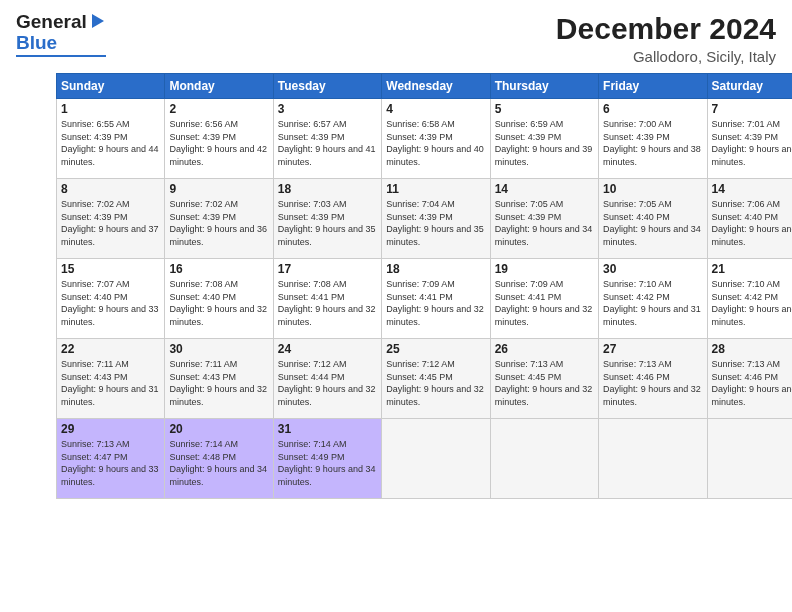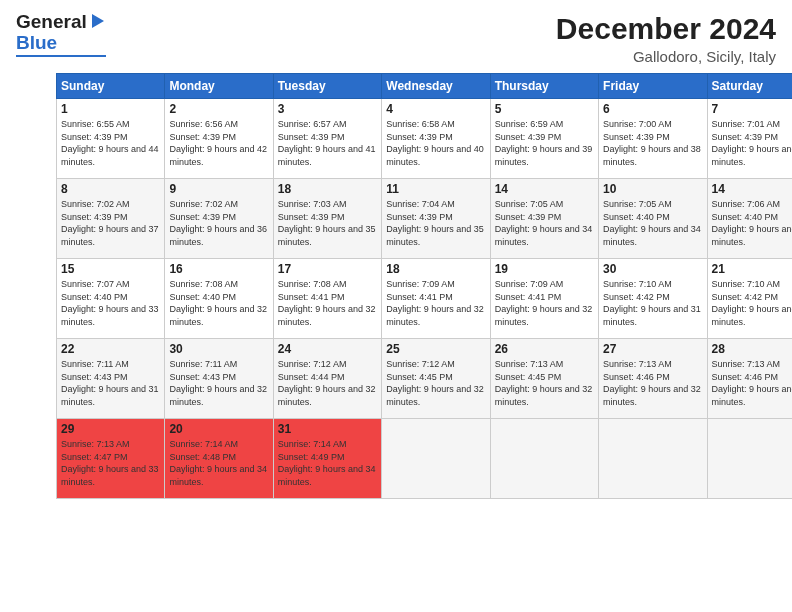--- a/index.html
+++ b/index.html
@@ -59,21 +59,21 @@
       padding: 3px 4px;
       font-size: 9.5px;
       color: #333;
       background: #fff;
       height: 80px;
     }
     .calendar tr:nth-child(even) td {
       background: #f5f5f5;
     }
     .calendar tbody tr:last-child td {
-      background: #ef4444;
+      background: #c4b5fd;
     }
     .day-num {
       font-size: 12px;
       font-weight: bold;
       color: #222;
       display: block;
       margin-bottom: 2px;
     }
     .cell-text {
       font-size: 9px;

